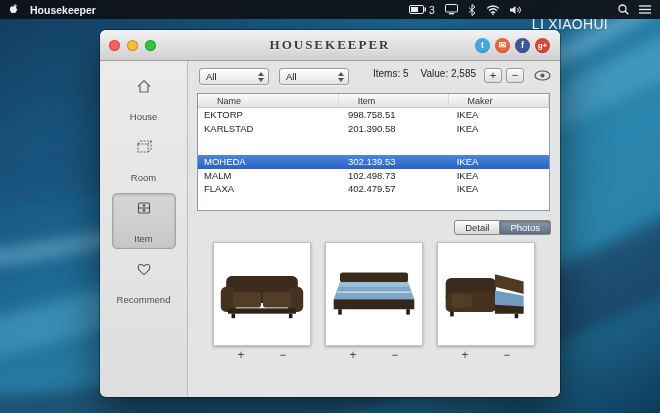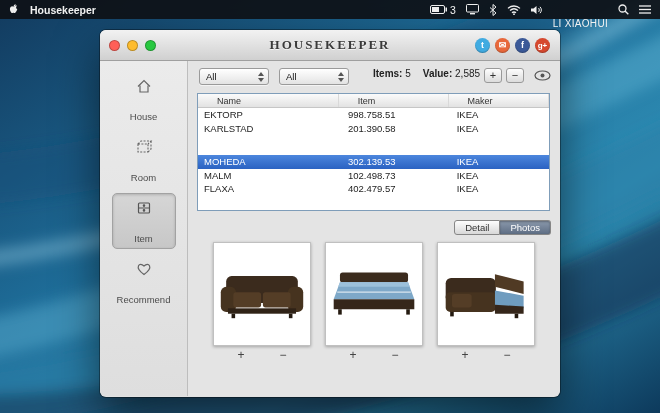--- a/index.html
+++ b/index.html
@@ -7,21 +7,21 @@
   .desktop { position:relative; width:660px; height:413px; overflow:hidden; background:#fdba74;padding-left:33px; }
   .wallpaper { position:absolute; inset:0; width:100%; height:100%; }
 
   
   .menubar { position:absolute; top:0; left:0; right:0; height:19px; background:rgba(14,17,23,.93);
              color:#f1f1f1; display:flex; align-items:center; justify-content:space-between;
              padding:0 9px; font-size:10.5px; z-index:50; }
   .menubar .mleft, .menubar .mright { display:flex; align-items:center; gap:10px; }
   .menubar .appname { font-weight:bold; }
   .menubar svg { display:block; }
-  .mb-user { font-size:10px; letter-spacing:.3px;margin-top:28px; }
+  .mb-user { font-size:14px; letter-spacing:.3px;margin-top:28px; }
 
   
   .window { position:absolute; left:100px; top:30px; width:460px; height:367px; border-radius:6px;
             box-shadow:0 20px 45px rgba(0,0,0,.55), 0 0 0 1px rgba(0,0,0,.35); background:#e2e2e2; z-index:10; }
   .titlebar { position:relative; height:31px; border-radius:6px 6px 0 0;
               background:linear-gradient(#f2f2f2,#d0d0d0); border-bottom:1px solid #9f9f9f; }
   .traffic { position:absolute; left:9px; top:10px; display:flex; gap:7px; }
   .tl { width:11px; height:11px; border-radius:50%; border:1px solid rgba(0,0,0,.25); }
   .tl.red { background:#ff5f57; } .tl.yellow { background:#febc2e; } .tl.green { background:#28c840; }
   .wtitle { text-align:center; line-height:30px; font-family:"Liberation Serif", serif; font-weight:bold;
@@ -47,21 +47,21 @@
   .main { flex:1; display:flex; flex-direction:column; padding:7px 9px 0; }
   .toolbar { display:flex; align-items:flex-start; height:20px; margin:0 0 5px 2px; font-size:10px; color:#222; }
   .popup { width:70px; height:17px; border:1px solid #9a9a9a; border-radius:3px;
            background:linear-gradient(#ffffff,#e3e3e3); display:flex; align-items:center;
            padding-left:6px; font-size:9.5px; color:#111; position:relative; box-shadow:0 1px 0 rgba(255,255,255,.6); }
   .popup + .popup { margin-left:10px; }
   .arrows { position:absolute; right:4px; top:3px; display:flex; flex-direction:column; gap:2px; }
   .arrows i { width:0; height:0; border-left:3px solid transparent; border-right:3px solid transparent; display:block; }
   .arrows .up { border-bottom:4px solid #555; } .arrows .dn { border-top:4px solid #555; }
   .stat { margin-left:24px; }
-  .stat b { font-weight:bold;margin-top:37px; }
+  .stat b { font-weight:normal;margin-top:37px; }
   .stat + .stat { margin-left:12px; }
   .tb-btns { margin-left:auto; display:flex; align-items:center; gap:4px; }
   .sqbtn { width:18px; height:15px; border:1px solid #999; border-radius:3px; background:linear-gradient(#fdfdfd,#dcdcdc);
            font-size:11px; line-height:13px; text-align:center; color:#333; }
   .eyebtn { margin-left:6px; display:flex; align-items:center; }
 
   
   .table { height:118px; background:#fff; border:1px solid #7f9db9; font-size:9.5px; overflow:hidden; margin-right:1px; }
   .thead { display:flex; height:14px; background:linear-gradient(#fbfbfb,#e2e2e2); border-bottom:1px solid #c6c6c6;
            font-size:9px; color:#333; }

